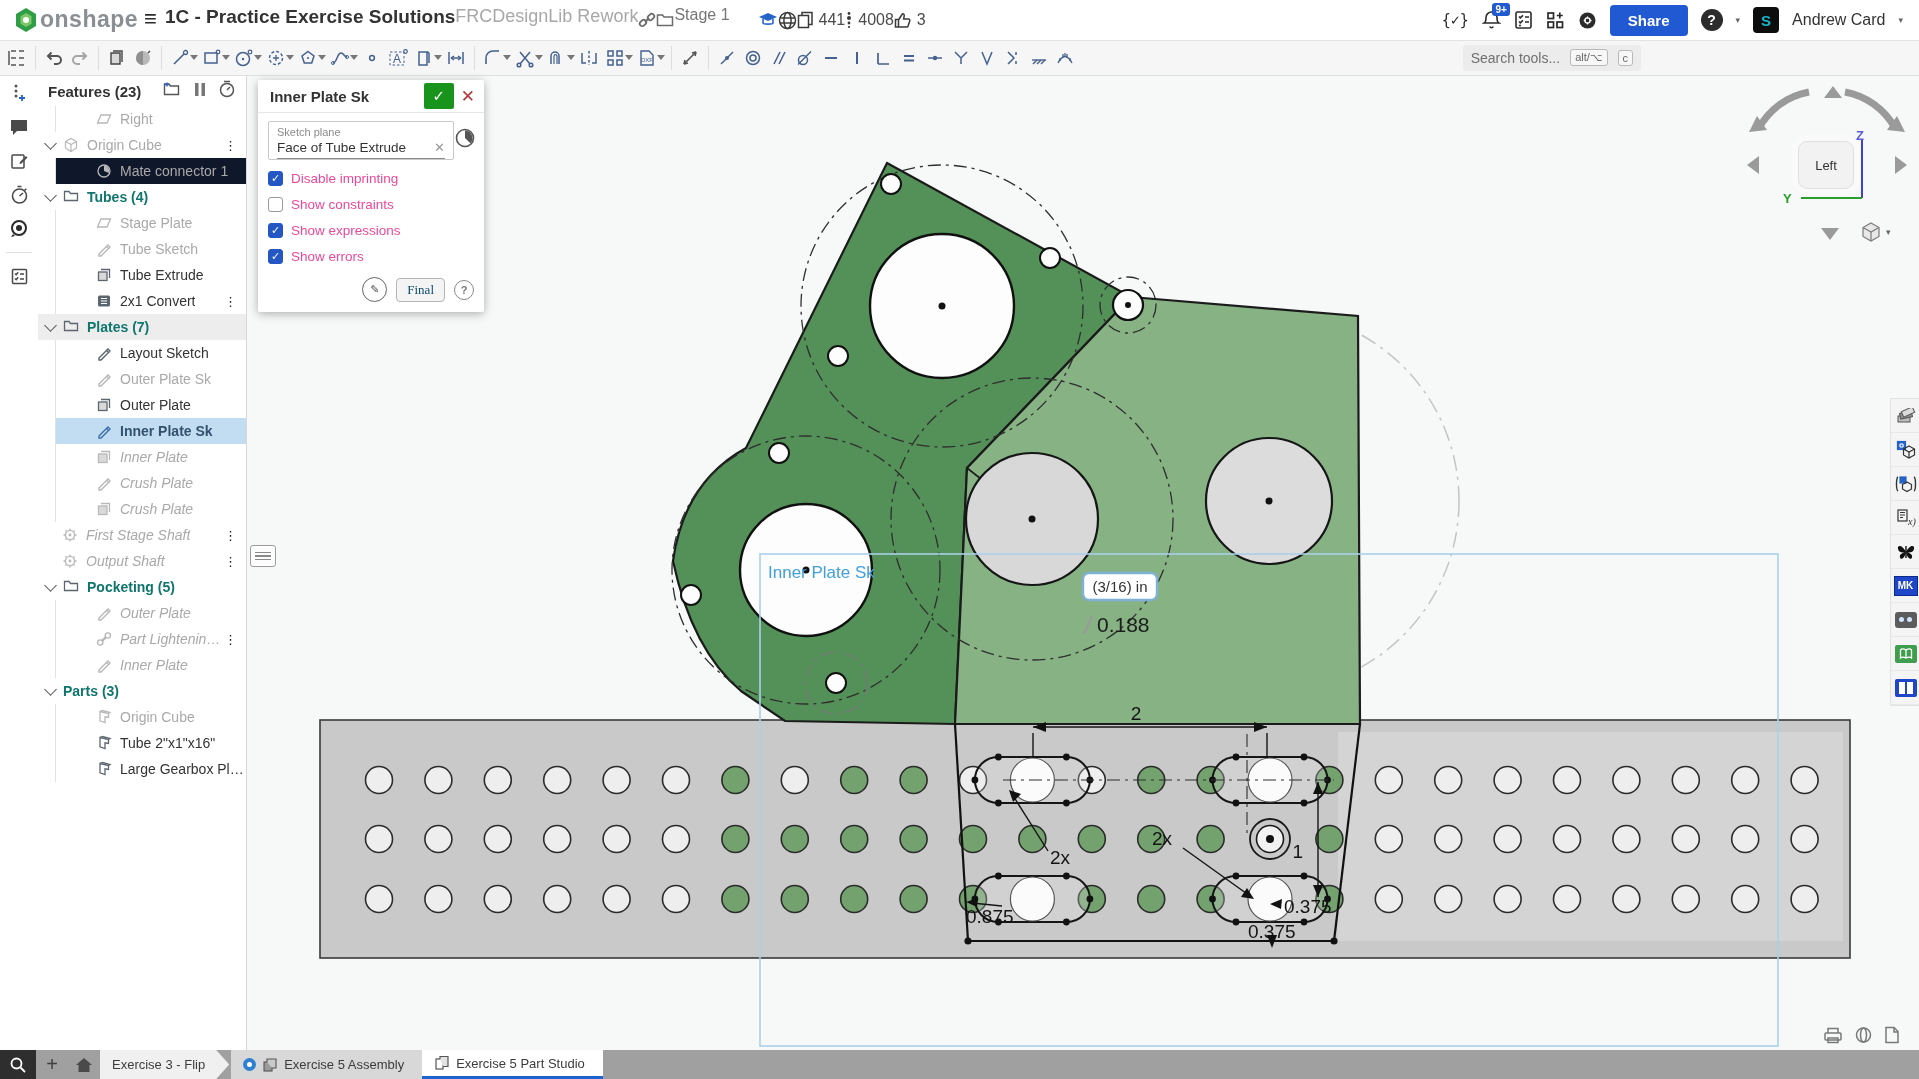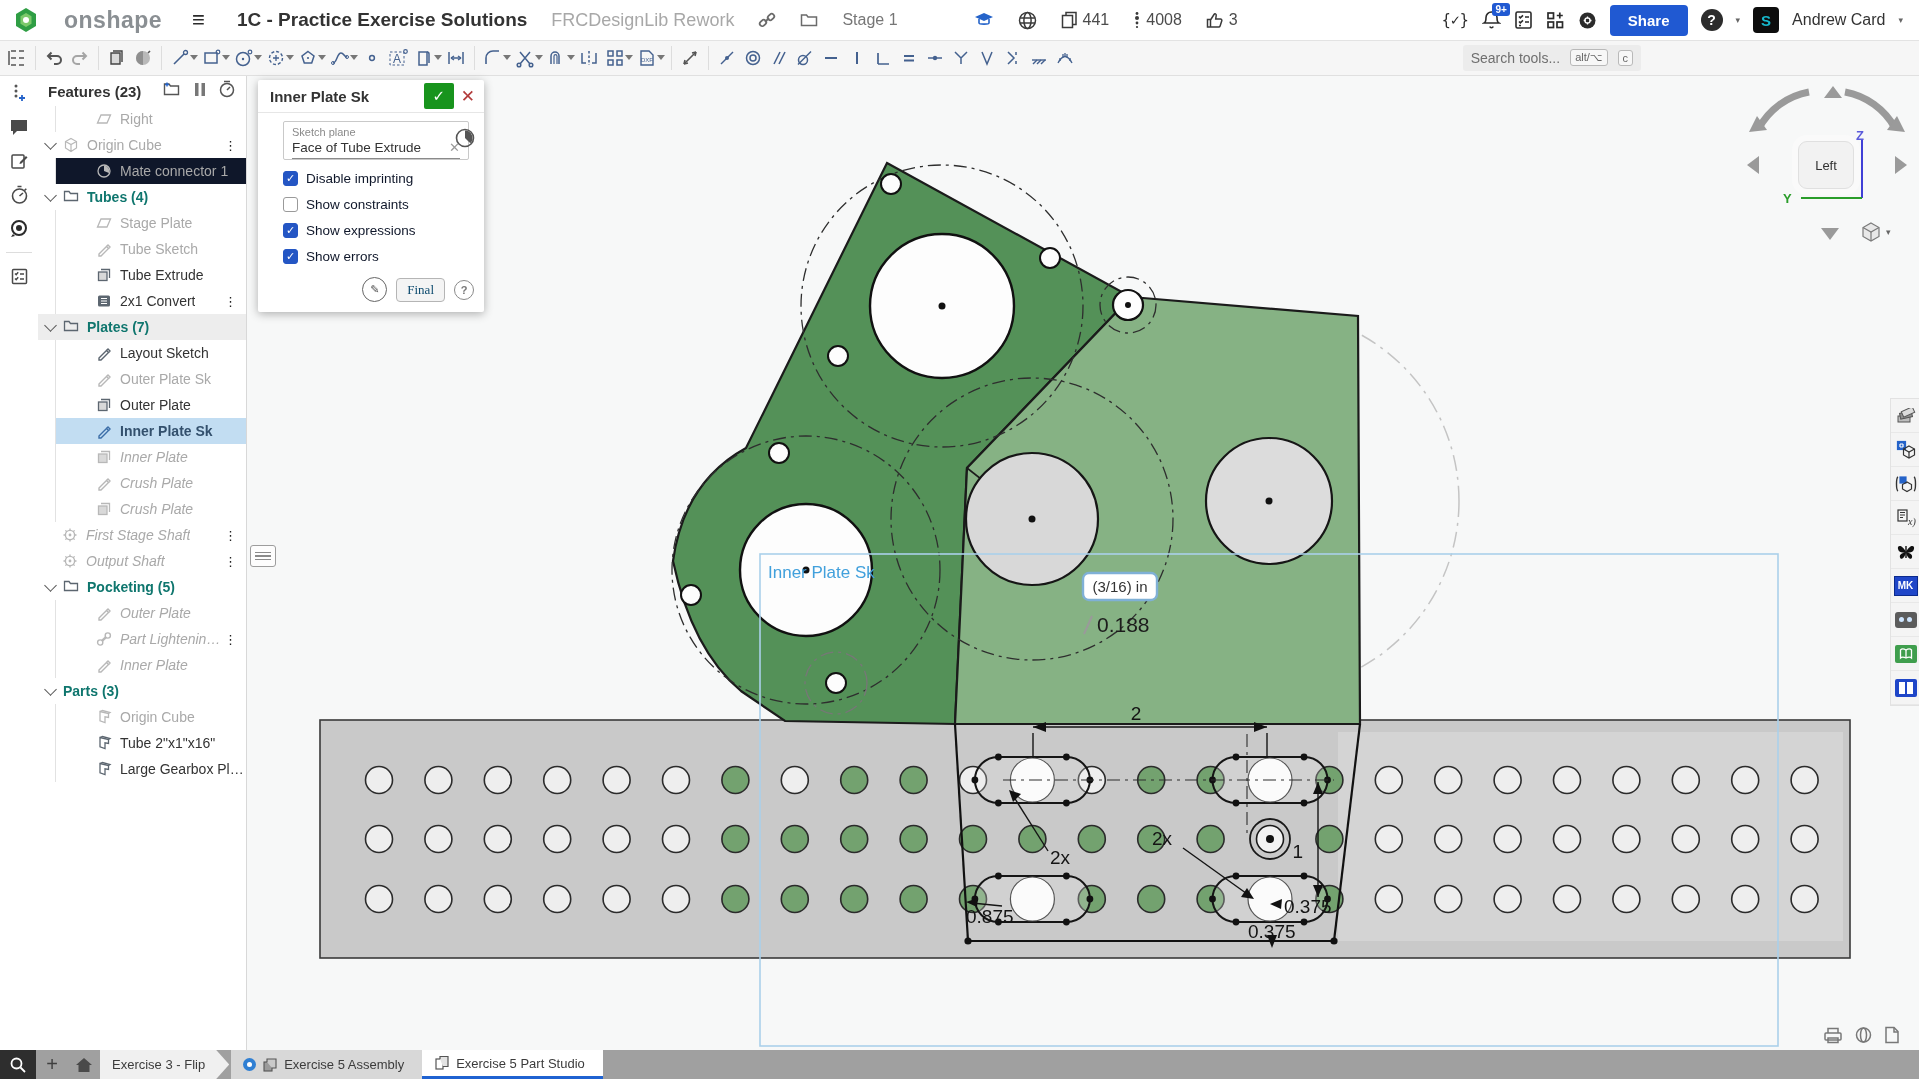--- a/index.html
+++ b/index.html
@@ -1,21 +1,21 @@
 <!DOCTYPE html>
 <html><head>
 <meta charset="utf-8">
 <style>
   html,body{margin:0;padding:0;width:1919px;height:1079px;overflow:hidden;background:#f7f8f8;
     font-family:"Liberation Sans","DejaVu Sans",sans-serif;-webkit-font-smoothing:antialiased;}
   .abs{position:absolute}
   
   #topbar{position:absolute;left:0;top:0;width:1919px;height:40px;background:#fff;border-bottom:1px solid #e3e3e3;
     display:flex;align-items:center;z-index:20;}
-  #topbar .lgrp{display:flex;align-items:center;gap:24px;padding-left:12px;}
+  #topbar .lgrp{display:flex;gap:0;padding-left:12px;}
   #topbar .rgrp{margin-left:auto;display:flex;align-items:center;gap:13px;padding-right:16px;}
   .brand{font-size:23px;font-weight:bold;color:#8a8f93;letter-spacing:.5px;}
   .hamb{font-size:22px;color:#2b2b2b;font-weight:bold;margin-left:6px;cursor:pointer}
   .doctitle{font-size:19px;font-weight:bold;color:#333;white-space:nowrap;margin-left:8px;}
   .docsub{font-size:18px;color:#a8a8a8;white-space:nowrap;}
   .wsname{font-size:16px;color:#767676}
   .stat{display:flex;align-items:center;gap:5px;font-size:16px;color:#4c4c4c}
   .ic{display:inline-flex;align-items:center;justify-content:center;color:#565b5f}
   .ic svg{display:block}
   .sharebtn{background:#2059d2;color:#fff;font-size:15px;font-weight:bold;border:none;border-radius:4px;
@@ -74,32 +74,32 @@
   .trow.selected .tlabel{font-weight:bold;color:#33506d}
   .trow.selected .ticon{color:#3c6ea8}
   
   #dialog{position:absolute;left:258px;top:80px;width:226px;background:#fff;z-index:25;border-radius:2px;
     box-shadow:0 2px 10px rgba(0,0,0,.3)}
   #dlghdr{display:flex;align-items:center;height:32px;padding-left:12px;border-bottom:1px solid #e6e6e6}
   #dlghdr .t{flex:1;font-size:15px;font-weight:bold;color:#333}
   .okbtn{width:30px;height:26px;background:#18941d;color:#fff;display:flex;align-items:center;justify-content:center;
     font-size:15px;font-weight:bold;border-radius:2px;margin-right:7px;cursor:pointer}
   .xbtn{color:#b23b3b;font-size:17px;font-weight:bold;margin-right:9px;cursor:pointer}
-  #dlgbody{padding:8px 10px 10px 25px;position:relative}
+  #dlgbody{padding:8px 10px 10px 10px;position:relative}
   #planebox{border:1px solid #c9c9c9;border-radius:2px;padding:4px 8px 0 8px;width:168px}
   #planebox .lbl{font-size:11px;color:#8a8a8a}
   #planebox .valrow{display:flex;align-items:center;border-bottom:1px solid #8a8a8a;padding:2px 0 3px 0}
   #planebox .val{flex:1;font-size:13.5px;color:#333;white-space:nowrap}
   #planebox .clr{color:#999;font-size:13px;cursor:pointer;padding-left:4px}
   .dclock{position:absolute;right:8px;top:14px;color:#555;cursor:pointer}
   .cbrow{display:flex;align-items:center;gap:8px;margin-top:11px;cursor:pointer}
   .cb{width:15px;height:15px;border-radius:3px;border:1px solid #9a9a9a;background:#fff;box-sizing:border-box;flex:none}
   .cb.on{background:#2456c4;border-color:#2456c4;color:#fff;font-size:11px;font-weight:bold;display:flex;
     align-items:center;justify-content:center}
-  .cbrow .cl{font-size:13.5px;color:#0f172a}
+  .cbrow .cl{font-size:13.5px;color:#ec4899}
   #dlgfoot{display:flex;align-items:center;justify-content:flex-end;gap:9px;margin-top:13px}
   .sketchcircle{width:23px;height:23px;border-radius:50%;border:1.4px solid #666;color:#555;font-size:11px;
     display:flex;align-items:center;justify-content:center;cursor:pointer}
   .finalbtn{border:1px solid #b5b5b5;background:#f4f4f4;border-radius:4px;font-size:13px;color:#0c4a6e;
     padding:3px 10px;cursor:pointer;font-family:Liberation Serif, serif}
   .helpq{width:18px;height:18px;border-radius:50%;border:1.4px solid #8a8a8a;color:#777;font-size:11px;font-weight:bold;
     display:flex;align-items:center;justify-content:center;cursor:pointer}
   
   #vcube{position:absolute;left:1735px;top:78px;width:184px;height:175px;z-index:12}
   .tri{width:0;height:0;position:absolute;cursor:pointer}

